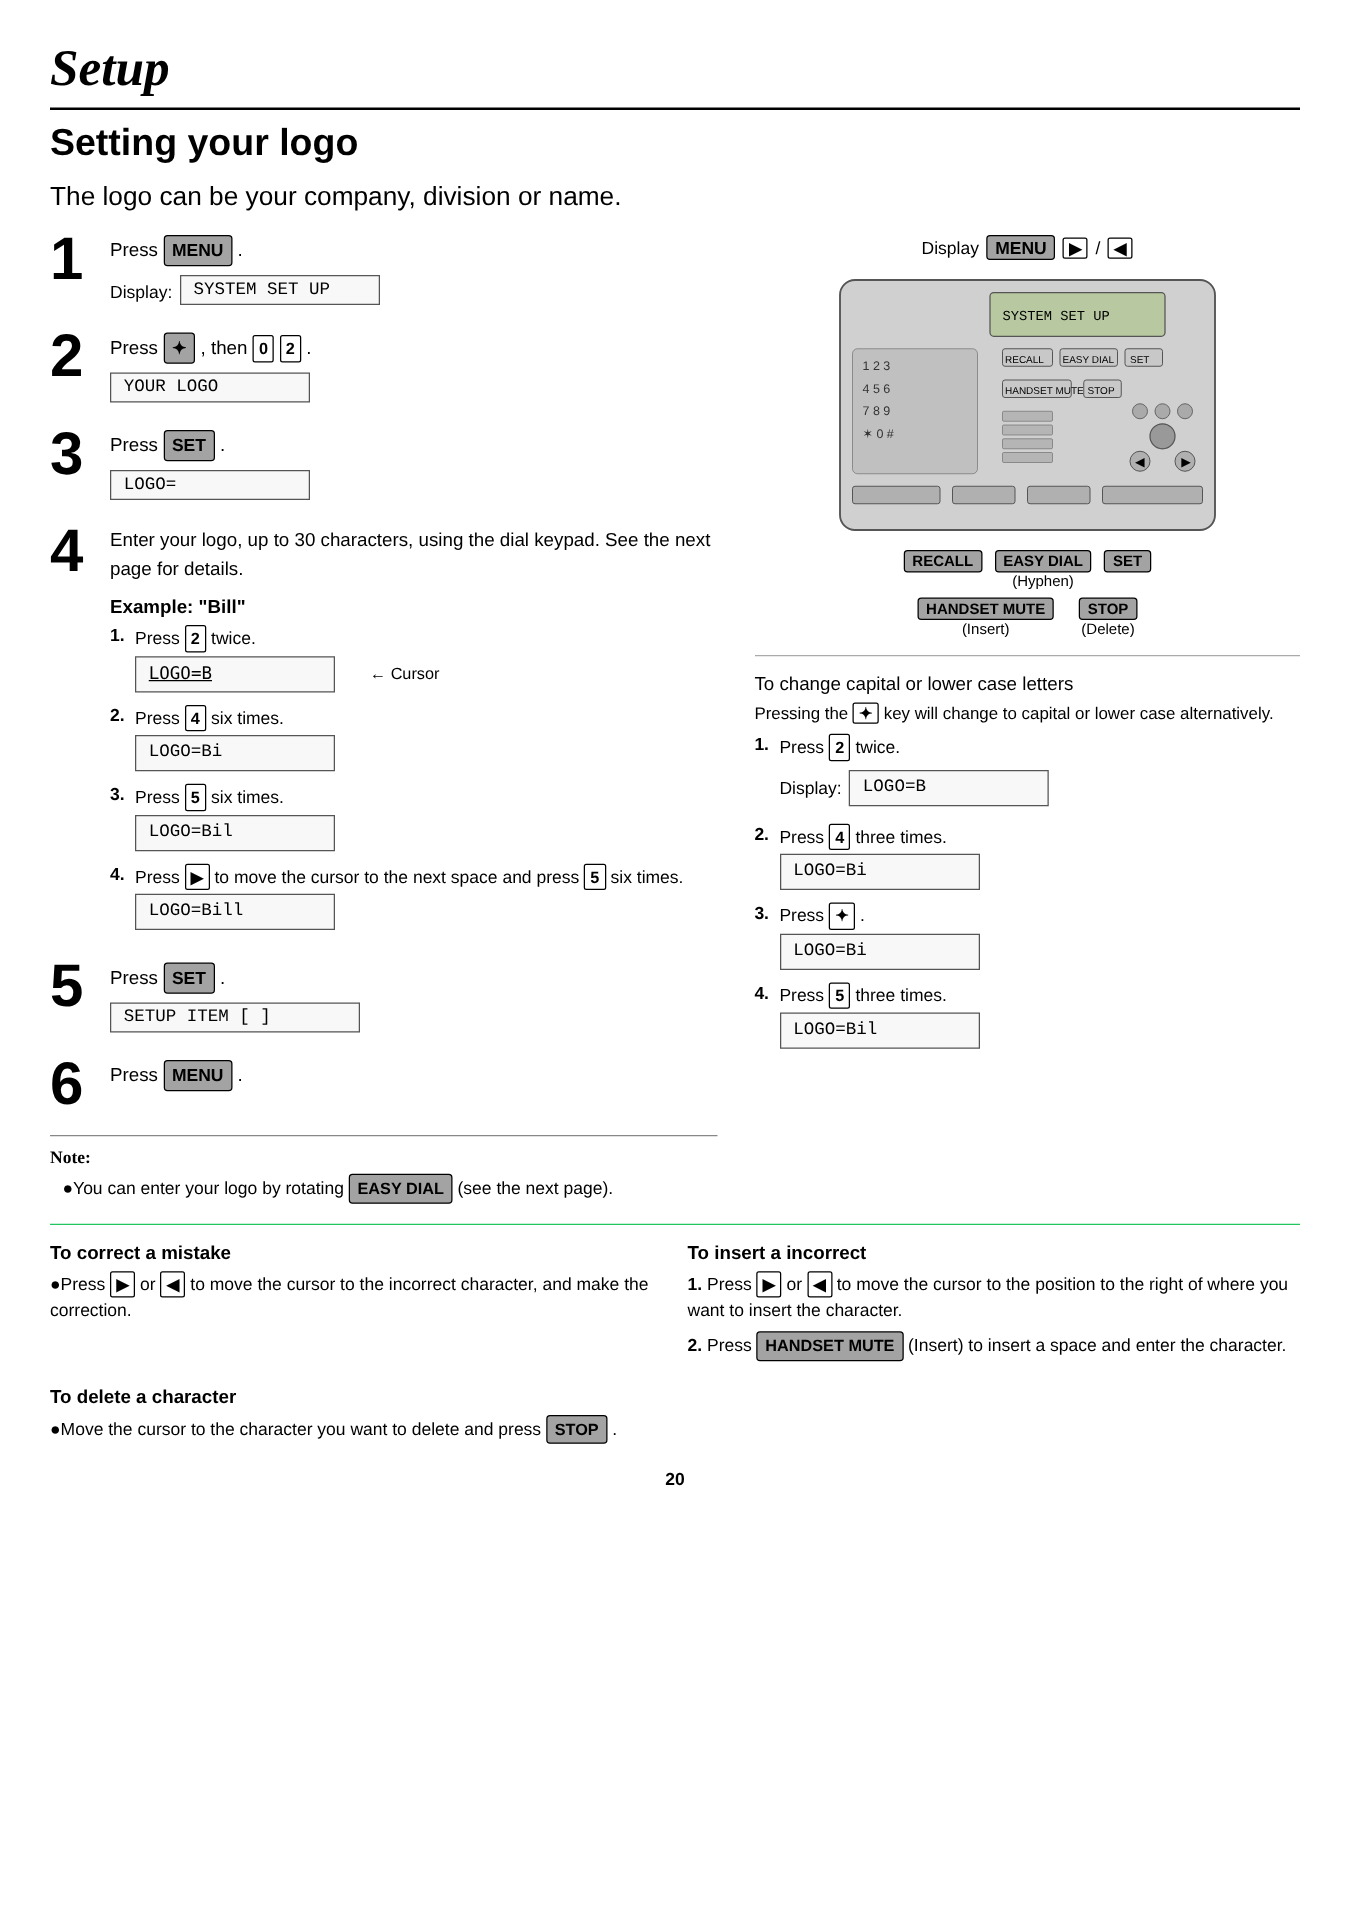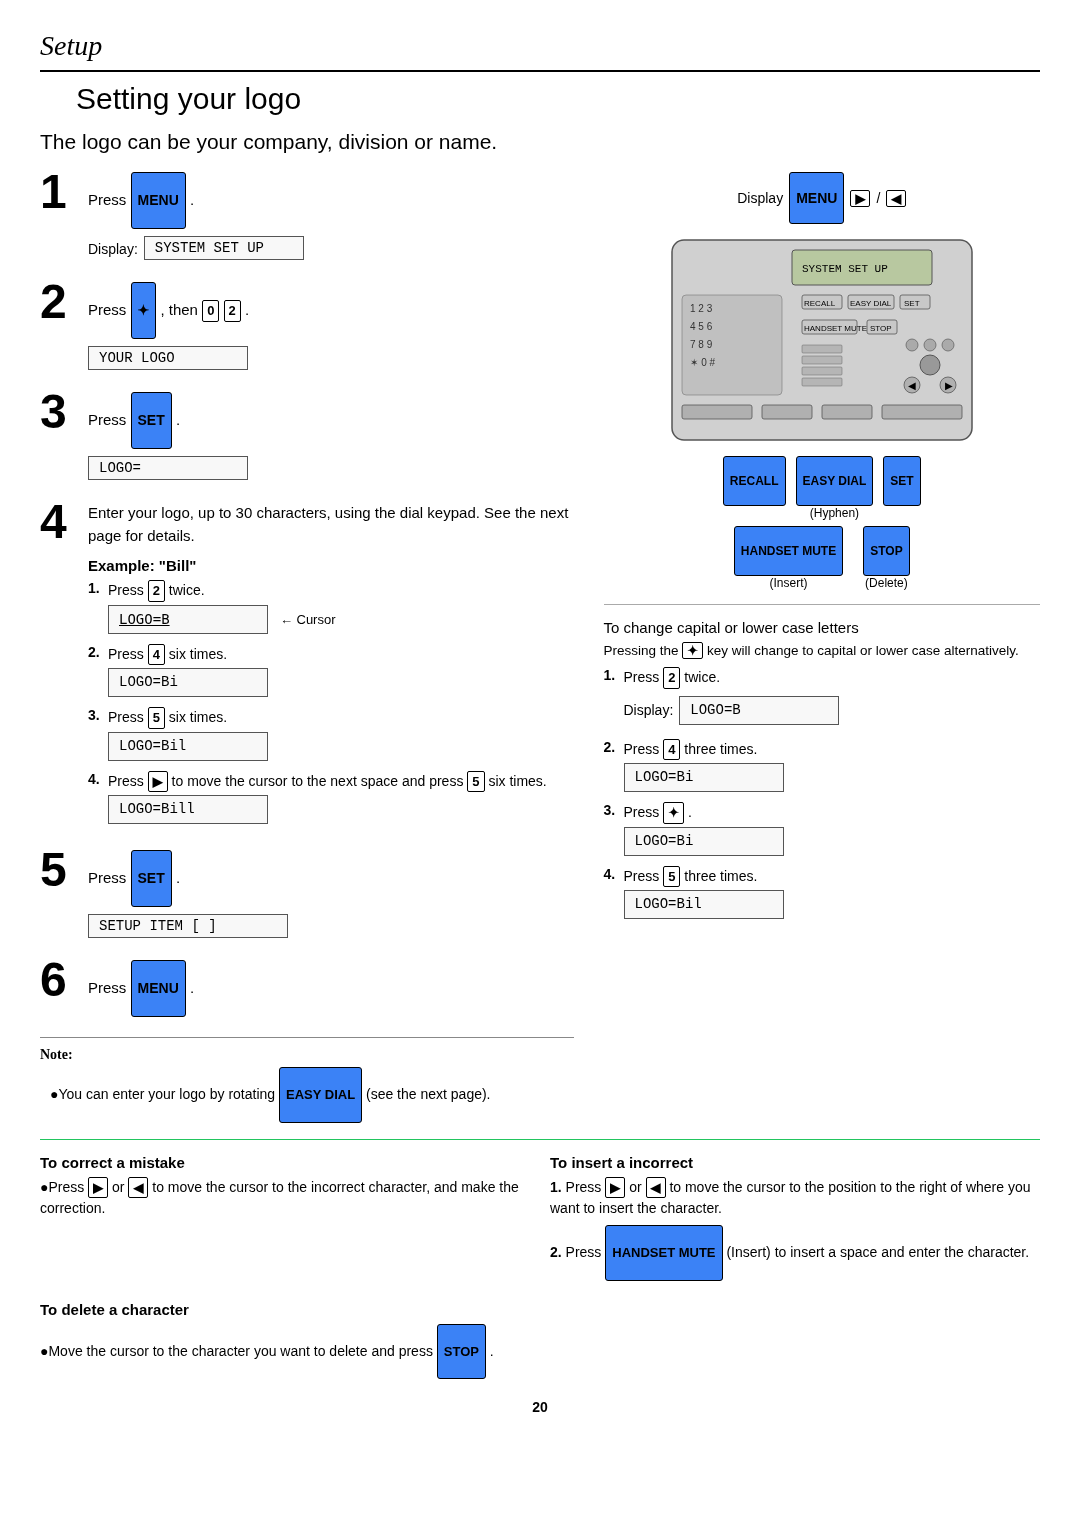--- a/index.html
+++ b/index.html
@@ -8,32 +8,31 @@
       min-height: 1526px;
       background: #fff;
       font-family: Arial, Helvetica, sans-serif;
       font-size: 15px;
       color: #000;
       padding: 30px 40px;
     }
     .page-title {
       font-family: Georgia, 'Times New Roman', serif;
       font-style: italic;
-      font-weight: normal;
-      font-size: 28px;
+      font-weight: bold;
+      font-size: 41px;
       margin-bottom: 6px;
       border-bottom: 2px solid #000;
       padding-bottom: 8px;
     }
     .section-title {
       font-size: 30px;
-      font-weight: normal;
+      font-weight: bold;
       margin-bottom: 14px;
       margin-top: 10px;
-      margin-left: 36px;
     }
     .intro-text {
       font-size: 21px;
       margin-bottom: 18px;
     }
     .main-layout {
       display: flex;
       gap: 30px;
     }
     .left-col {
@@ -80,24 +79,24 @@
     }
     .display-row {
       display: flex;
       align-items: center;
       margin: 4px 0;
     }
     .key-btn {
       display: inline-block;
       border: 1.5px solid #000;
       border-radius: 3px;
-      padding: 17px 6px;
-      font-size: 14px;
-      font-weight: bold;
-      background: #3b82f6;
+      padding: 1px 6px;
+      font-size: 14px;
+      font-weight: bold;
+      background: #a3a3a3;
       font-family: Arial, sans-serif;
     }
     .key-small {
       display: inline-block;
       border: 1.5px solid #000;
       border-radius: 2px;
       padding: 0px 4px;
       font-size: 13px;
       font-weight: bold;
       background: #fff;
@@ -256,21 +255,21 @@
           </div>
           <div class="example-section">
             <div class="example-title"><strong>Example:</strong> "Bill"</div>
 
             <div class="sub-step">
               <span class="sub-step-num">1.</span>
               <div class="sub-step-content">
                 Press <span class="key-small">2</span> twice.
                 <div>
                   <span class="display-box" style="font-family:monospace;text-decoration:underline;">LOGO=B</span>
-                  <span style="font-size:13px; margin-left:8px;">← Cursor</span>
+                  <span style="font-size:13px; margin-left:24px;">← Cursor</span>
                 </div>
               </div>
             </div>
 
             <div class="sub-step">
               <span class="sub-step-num">2.</span>
               <div class="sub-step-content">
                 Press <span class="key-small">4</span> six times.
                 <div><span class="display-box">LOGO=Bi</span></div>
               </div>

